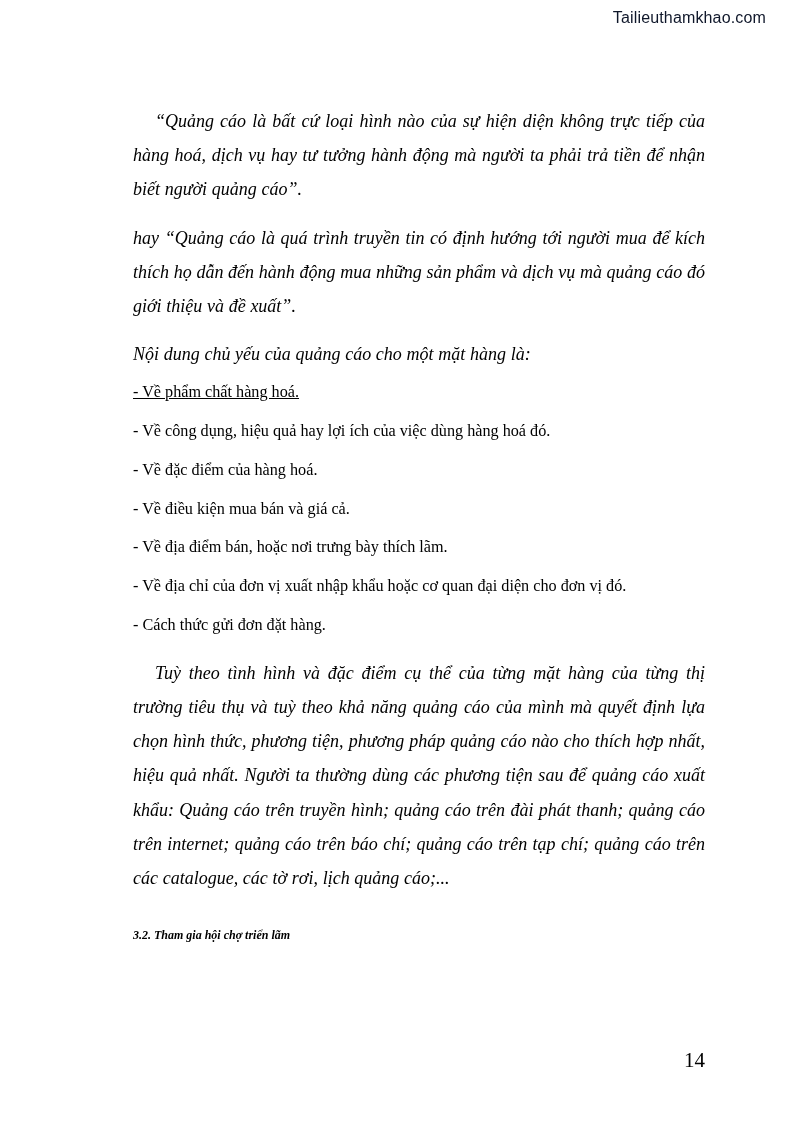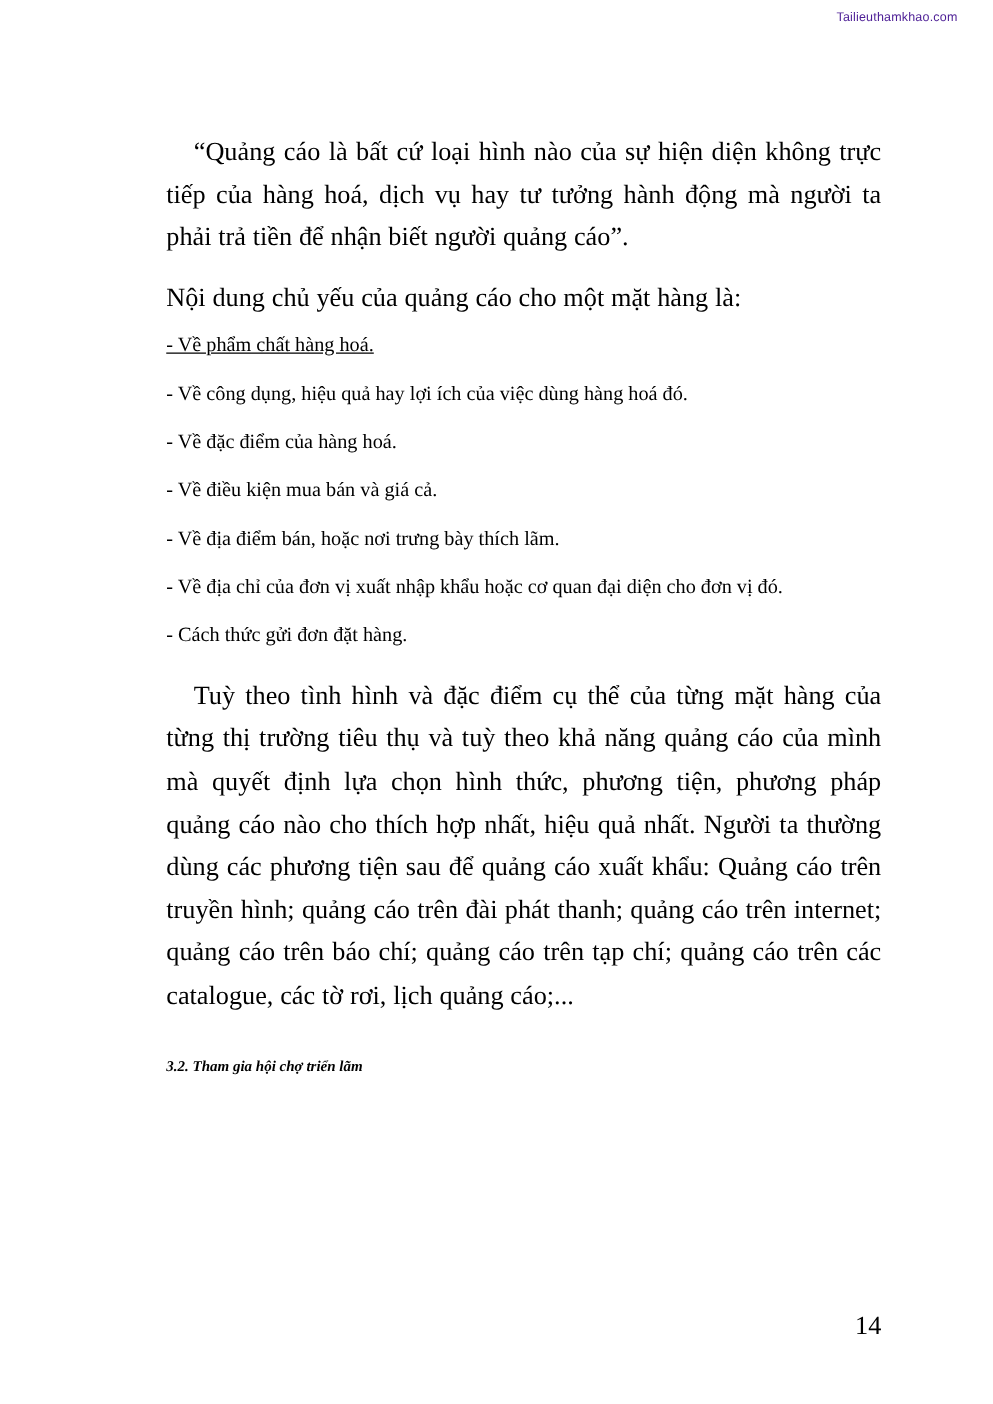--- a/index.html
+++ b/index.html
@@ -20,41 +20,42 @@
     position: absolute;
     inset: 0;
     background: #ffffff;
   }
 
   .watermark {
     position: absolute;
     top: 9px;
     right: 28px;
     font-family: "Liberation Sans", "DejaVu Sans", sans-serif;
-    font-size: 10px;
+    font-size: 16px;
     letter-spacing: 0.15px;
-    color: #4c1d95;
+    color: #0f172a;
     white-space: nowrap;
     user-select: none;
   }
 
   .content {
     position: absolute;
     left: 133px;
     top: 104px;
     width: 572px;
   }
 
   p.body-text {
     margin: 0 0 0 0;
-    font-size: 21px;
+    font-size: 18px;
     line-height: 34.2px;
     text-align: justify;
     text-justify: inter-word;
     word-spacing: 0.2px;
+    font-style: italic;
   }
 
   p.indent {
     text-indent: 22px;
   }
 
   p.para-gap {
     margin-top: 14px;
   }
 
@@ -99,20 +100,21 @@
 <body>
 
 <div class="page">
 
   <div class="watermark">Tailieuthamkhao.com</div>
 
   <div class="content">
 
     <p class="body-text indent">“Quảng cáo là bất cứ loại hình nào của sự hiện diện không trực tiếp của hàng hoá, dịch vụ hay tư tưởng hành động mà người ta phải trả tiền để nhận biết người quảng cáo”.</p>
 
+    <p class="body-text para-gap">hay “Quảng cáo là quá trình truyền tin có định hướng tới người mua để kích thích họ dẫn đến hành động mua những sản phẩm và dịch vụ mà quảng cáo đó giới thiệu và đề xuất”.</p>
 
     <p class="body-text para-gap">Nội dung chủ yếu của quảng cáo cho một mặt hàng là:</p>
 
     <p class="list-line first-list">- Về phẩm chất hàng hoá.</p>
     <p class="list-line">- Về công dụng, hiệu quả hay lợi ích của việc dùng hàng hoá đó.</p>
     <p class="list-line">- Về đặc điểm của hàng hoá.</p>
     <p class="list-line">- Về điều kiện mua bán và giá cả.</p>
     <p class="list-line">- Về địa điểm bán, hoặc nơi trưng bày thích lãm.</p>
     <p class="list-line">- Về địa chỉ của đơn vị xuất nhập khẩu hoặc cơ quan đại diện cho đơn vị đó.</p>
     <p class="list-line">- Cách thức gửi đơn đặt hàng.</p>

